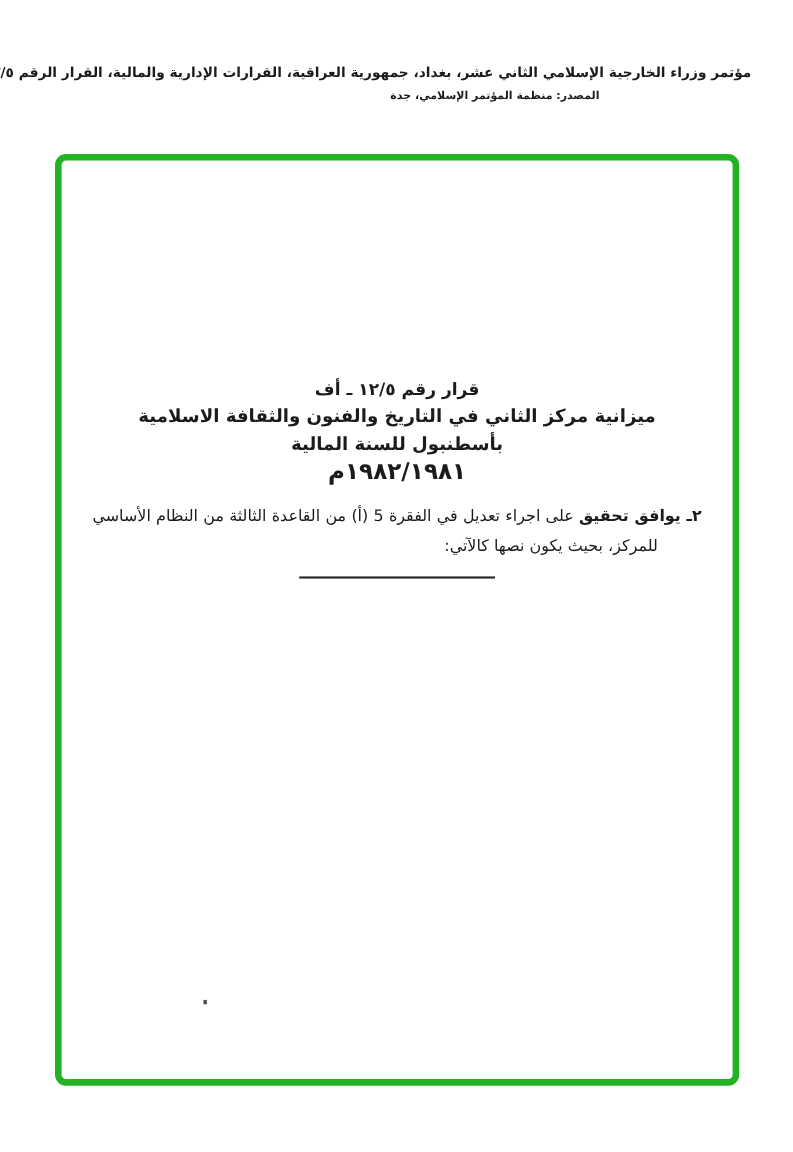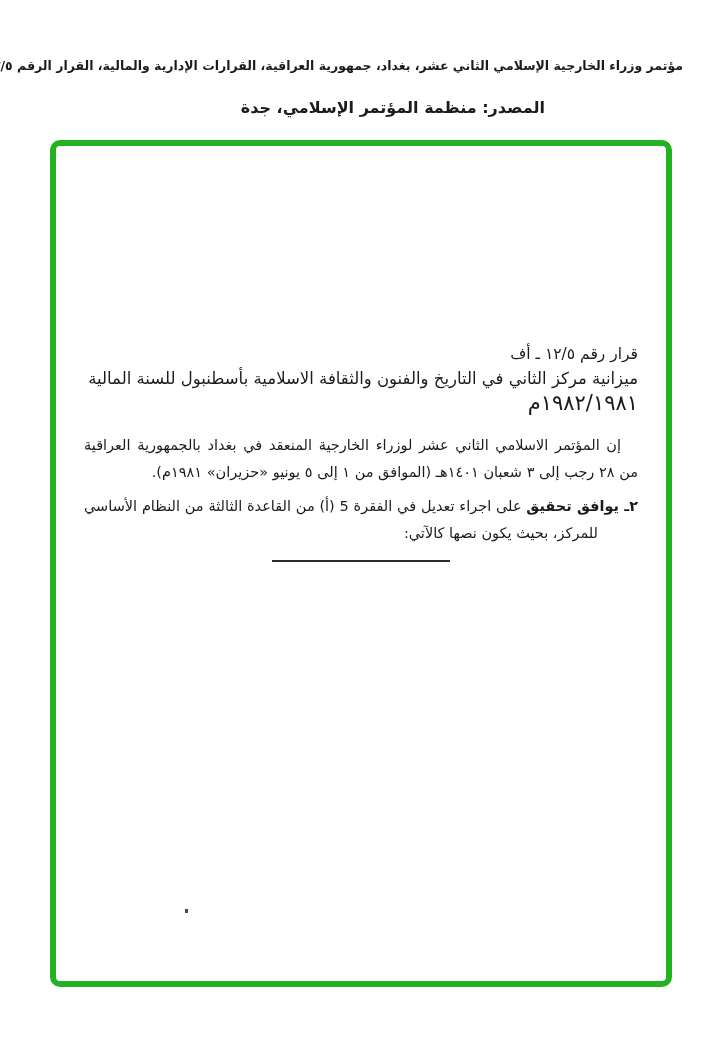--- a/index.html
+++ b/index.html
@@ -20,45 +20,45 @@
     text-align: center;
   }
   .citation-line {
     font-size: 12.5px;
     font-weight: bold;
     line-height: 20px;
     white-space: nowrap;
   }
   .source-line {
     position: absolute;
-    top: 98px; right: 176px;
+    top: 82px; right: 176px;
     direction: rtl;
-    font-size: 16px;
+    font-size: 10px;
     font-weight: bold;
     white-space: nowrap;
   }
 
   
   .doc-frame {
     position: absolute;
     left: 50px; top: 140px;
     width: 622px; height: 847px;
     box-sizing: border-box;
     border: 6px solid #22b222;
     border-radius: 10px;
     background: #ffffff;
   }
   .doc-content {
     padding: 196px 28px 0 28px;
     direction: rtl;
   }
 
   .doc-title {
-    text-align: right;
-    font-weight: normal;
+    text-align: center;
+    font-weight: bold;
     margin: 0 0 16px 0;
   }
   .doc-title .t1 { font-size: 15.5px; line-height: 24px; }
   .doc-title .t2 { font-size: 16.5px; line-height: 25px; }
   .doc-title .t3 { font-size: 21px; line-height: 25px; }
 
   p.body-par {
     font-size: 14.5px;
     line-height: 27px;
     text-align: justify;
@@ -94,21 +94,20 @@
 
 <div class="doc-frame">
   <div class="doc-content">
 
     <div class="doc-title">
       <div class="t1">قرار رقم ١٢/٥ ـ أف</div>
       <div class="t2">ميزانية مركز الثاني في التاريخ والفنون والثقافة الاسلامية بأسطنبول للسنة المالية</div>
       <div class="t3">١٩٨٢/١٩٨١م</div>
     </div>
 
-    <p class="body-par"><span class="lead"></span><span>إن المؤتمر الاسلامي الثاني عشر لوزراء الخارجية المنعقد في بغداد بالجمهورية العراقية من ٢٨ رجب إلى ٣ شعبان ١٤٠١هـ (الموافق من ١ إلى ٥ يونيو «حزيران» ١٩٨١م).</span></p>
 
 
 
 
     <p class="body-par hang"><span class="lead">٢ـ يوافق تحقيق</span><span> على اجراء تعديل في الفقرة 5 (أ) من القاعدة الثالثة من النظام الأساسي للمركز، بحيث يكون نصها كالآتي:</span></p>
 
 
     <div class="divider"></div>
   </div>
 </div>

